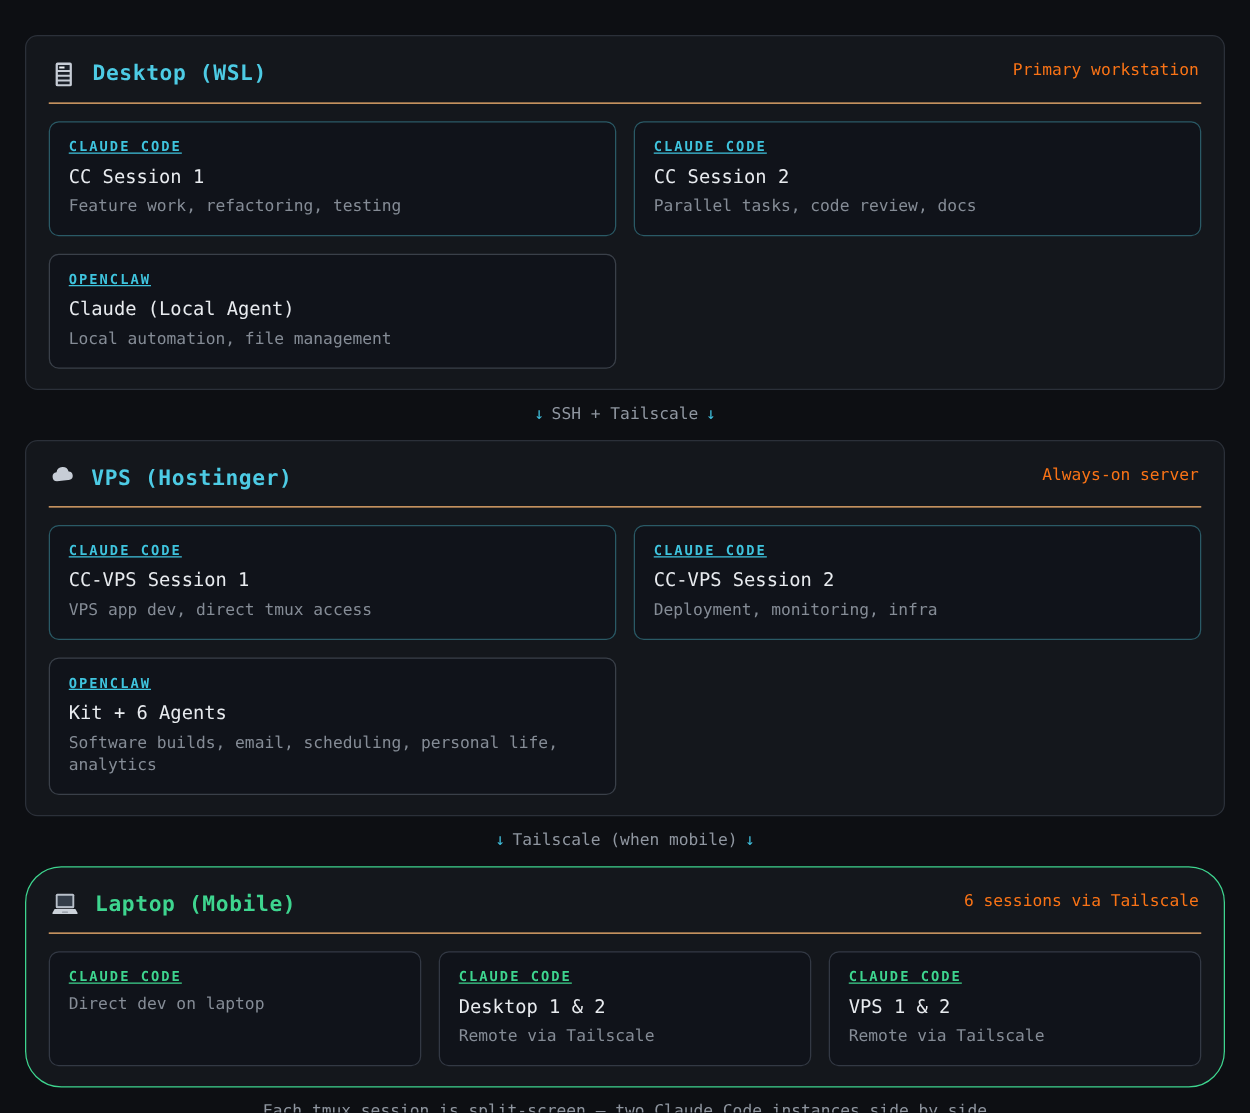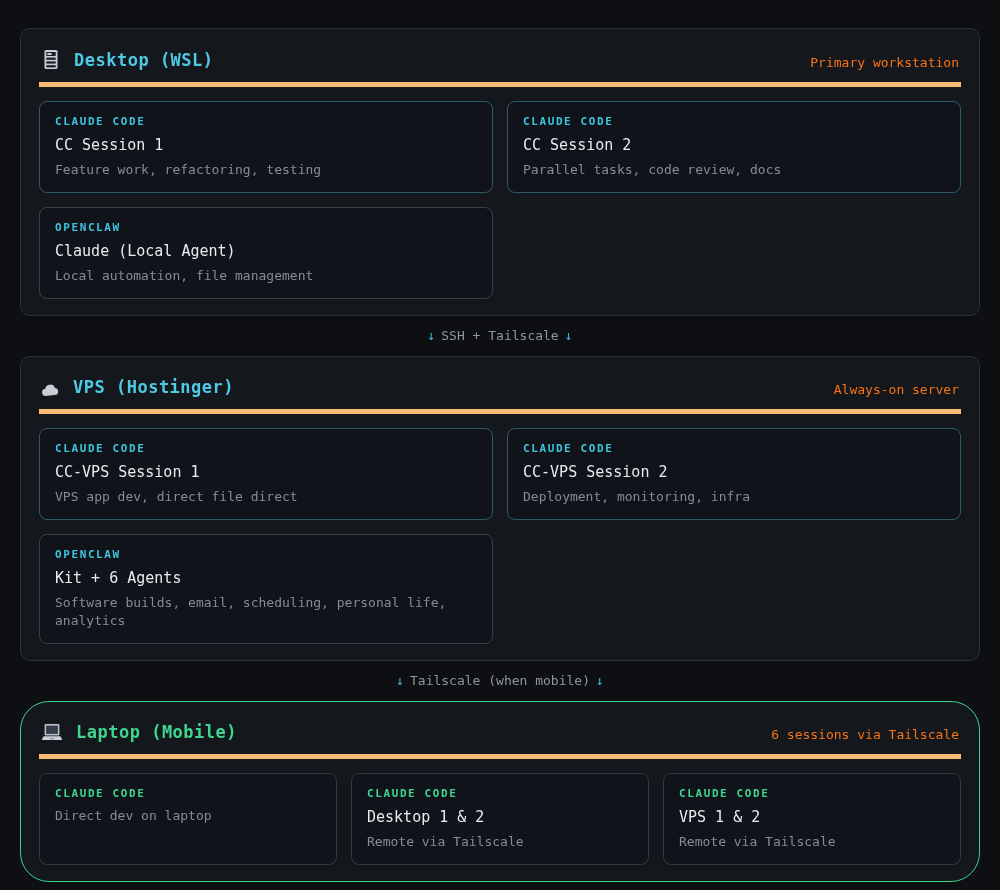--- a/index.html
+++ b/index.html
@@ -12,23 +12,23 @@
   }
   .section {
     margin: 0 20px;
     background: #14171c;
     border: 1px solid #2b3039;
     border-radius: 10px;
     padding: 14px 18px 16px 18px;
   }
   .section.laptop { border-color: #3ed58f; border-radius: 29px; }
   .section-header {
-    display: flex; align-items: flex-end;
+    display: flex; align-items: flex-start;
     padding: 6px 2px 12px 2px;
-    border-bottom: 5px solid #fdba74;
+    border-bottom: 1px solid #fdba74;
   }
   .section-icon { margin-right: 13px; display: inline-flex; align-items: center; }
   .section-title {
     font-size: 17px; font-weight: bold; letter-spacing: 0.5px;
     color: #4dcbe4;
   }
   .section.laptop .section-title { color: #3ed58f; }
   .section-sub { margin-left: auto; font-size: 13px; color: #f97316; }
   .cards {
     display: grid; grid-template-columns: 1fr 1fr; gap: 14px;
@@ -39,21 +39,21 @@
   .card {
     background: #10131a;
     border: 1px solid #3a4049;
     border-radius: 8px;
     padding: 13px 15px;
   }
   .card.claude { border-color: #2a5a66; }
   .section.laptop .card { border-color: #333944; }
   .card-label {
     font-size: 11px; font-weight: bold; letter-spacing: 1.6px;
-    color: #3fc4de; line-height: 14px;
+    color: #3fc4de; line-height: 14px; text-decoration: underline;
   }
   .section.laptop .card-label { color: #3ed58f; }
   .card-title {
     font-size: 15px; color: #e8ebef; line-height: 19px; margin-top: 7px;
   }
   .card-desc {
     font-size: 13px; color: #858c96; line-height: 18px; margin-top: 6px;
   }
   .connector {
     text-align: center; font-size: 13px; color: #8f96a0;
@@ -114,21 +114,21 @@
         <path d="M4.6 12 a3.6 3.6 0 0 1 -0.4 -7.17 A5 5 0 0 1 13.9 4.1 a3.4 3.4 0 0 1 0.7 6.7 q-0.35 0.2 -1 0.2 z" fill="#c7cdd6"></path>
       </svg>
     </span>
     <span class="section-title">VPS (Hostinger)</span>
     <span class="section-sub">Always-on server</span>
   </div>
   <div class="cards">
     <div class="card claude half">
       <div class="card-label">CLAUDE CODE</div>
       <div class="card-title">CC-VPS Session 1</div>
-      <div class="card-desc">VPS app dev, direct file direct</div>
+      <div class="card-desc">VPS app dev, direct tmux access</div>
     </div>
     <div class="card claude half">
       <div class="card-label">CLAUDE CODE</div>
       <div class="card-title">CC-VPS Session 2</div>
       <div class="card-desc">Deployment, monitoring, infra</div>
     </div>
     <div class="card openclaw half">
       <div class="card-label">OPENCLAW</div>
       <div class="card-title">Kit + 6 Agents</div>
       <div class="card-desc" style="max-width: 420px;">Software builds, email, scheduling, personal life, analytics</div>

